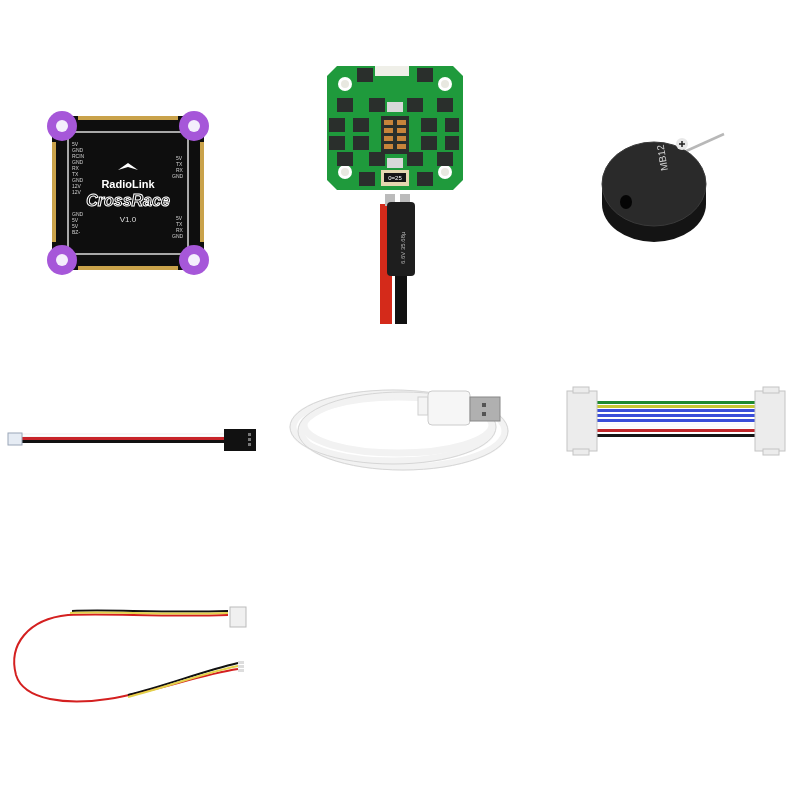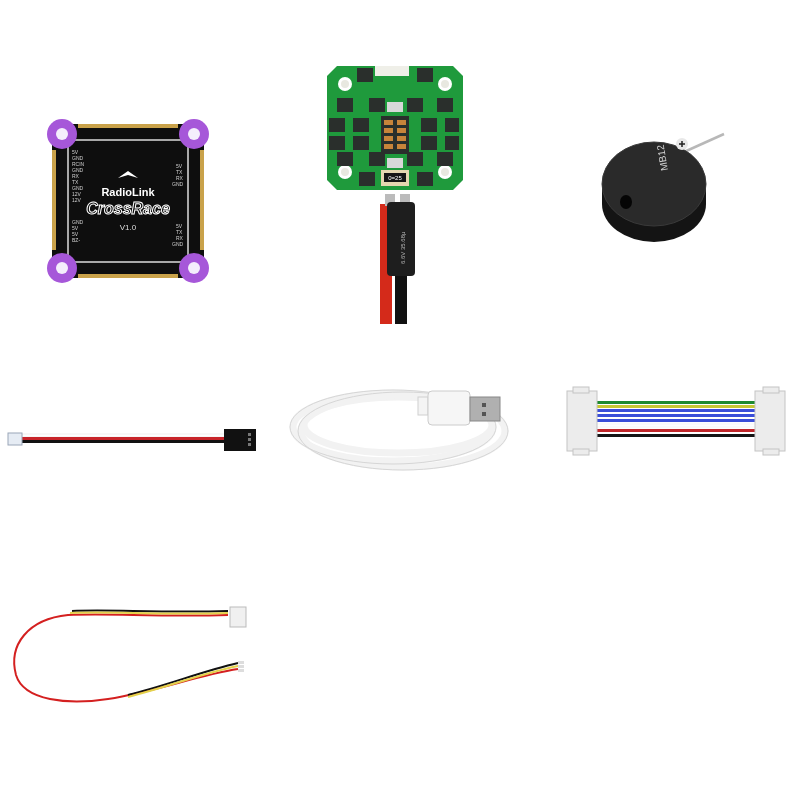--- a/index.html
+++ b/index.html
@@ -3,21 +3,21 @@
   <meta charset="utf-8">
   <style>
     html, body { margin: 0; padding: 0; background: #ffffff; }
     body { width: 800px; height: 800px; position: relative; overflow: hidden; font-family: "DejaVu Sans", sans-serif; }
     .item { position: absolute; }
     svg { display: block; overflow: visible; }
   </style>
 </head>
 <body>
 
-<div class="item" style="left:44px;top:116px;width:168px;height:170px;">
+<div class="item" style="left:44px;top:108px;width:168px;height:170px;">
   <svg width="168" height="170" viewBox="0 0 168 170">
     <rect x="8" y="8" width="152" height="154" rx="6" fill="#0e0e0e"></rect>
 
     <g fill="#c9a24a">
       <rect x="34" y="8" width="100" height="4"></rect>
       <rect x="34" y="158" width="100" height="4"></rect>
       <rect x="8" y="34" width="4" height="100"></rect>
       <rect x="156" y="34" width="4" height="100"></rect>
     </g>
     <rect x="24" y="24" width="120" height="122" rx="4" fill="none" stroke="#dcdcdc" stroke-width="1.5"></rect>

